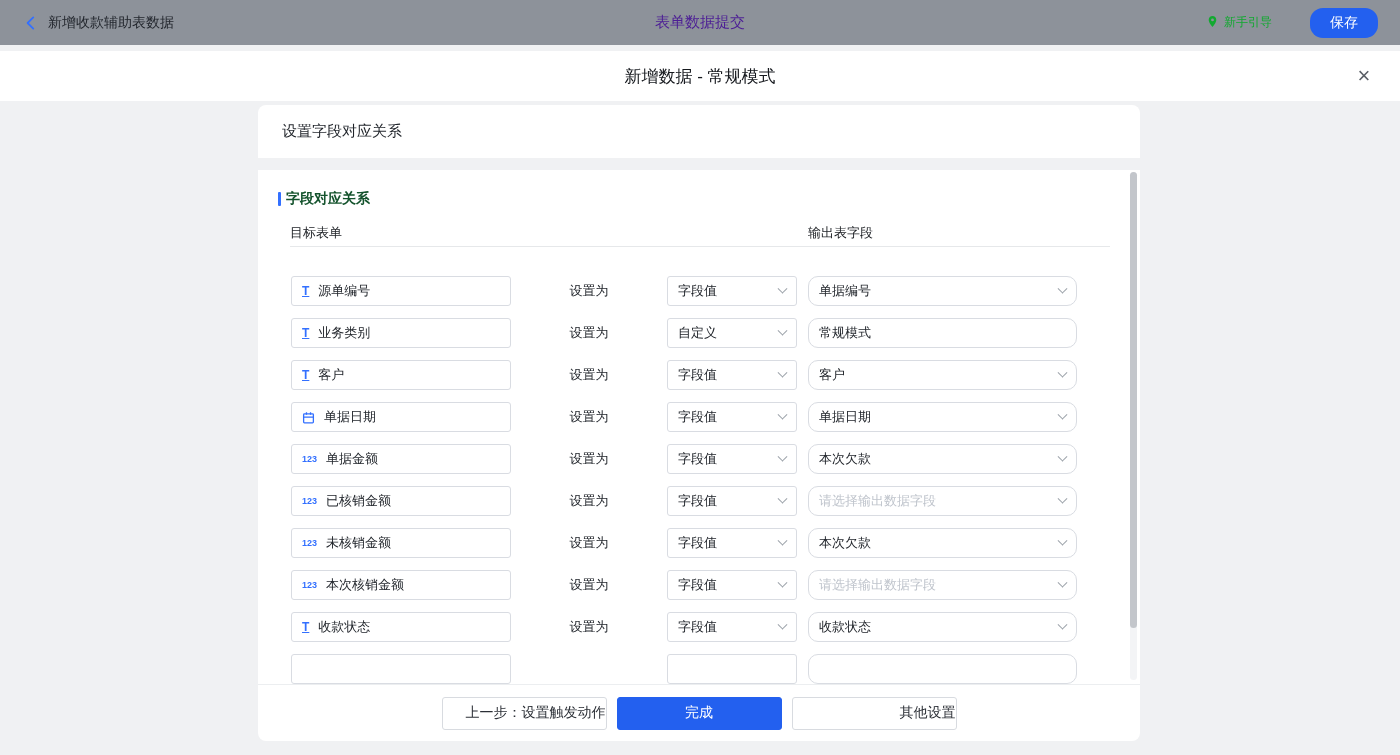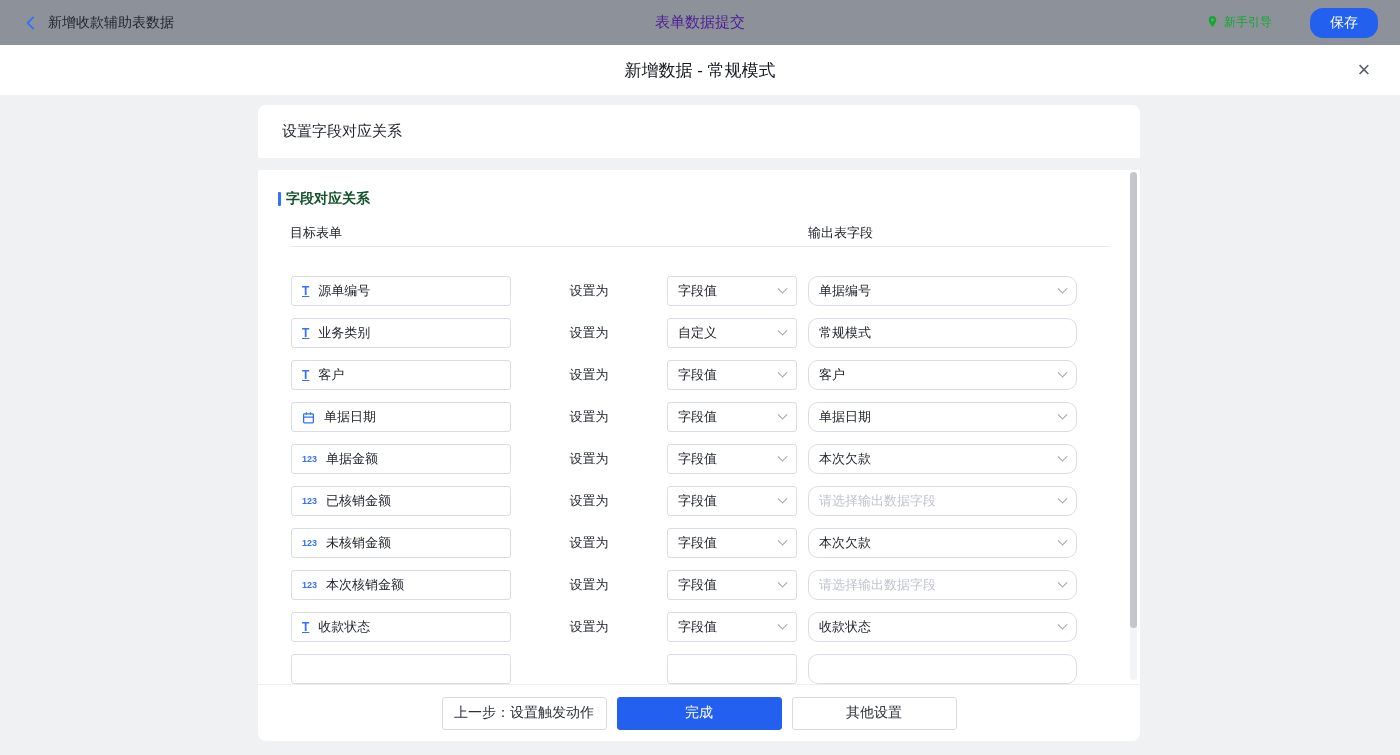--- a/index.html
+++ b/index.html
@@ -23,21 +23,21 @@
   }
   .topbar-right { position:absolute; right:22px; top:0; height:45px; display:flex; align-items:center; gap:38px; }
   .guide { display:flex; align-items:center; gap:5px; font-size:12px; color:#12a930; cursor:pointer; }
   .save-btn {
     background:#2360ef; color:#fff; font-size:14px; border:none; border-radius:13px;
     height:30px; padding:0 20px; cursor:pointer;
   }
 
   
   .modal-header {
-    position:absolute; top:45px; left:0; width:1400px; height:50px; background:#fff;padding-left:10px;
+    position:absolute; top:51px; left:0; width:1400px; height:50px; background:#fff;padding-left:10px;
   }
   .modal-title {
     position:absolute; left:0; width:100%; top:0; height:50px;
     display:flex; align-items:center; justify-content:center;
     font-size:17px; color:#15181d;
   }
   .modal-close {
     position:absolute; right:24px; top:13px; width:24px; height:24px;
     font-size:22px; line-height:24px; text-align:center; color:#5a5f66; cursor:pointer;
   }
@@ -52,21 +52,21 @@
   .card-body {
     position:absolute; left:258px; top:170px; width:882px; height:514px;
     background:#fff; overflow:hidden;
   }
   .card-footer {
     position:absolute; left:258px; top:684px; width:882px; height:57px;
     background:#fff; border-top:1px solid #eceef0; border-radius:0 0 8px 8px;
     display:flex; align-items:center; justify-content:center; gap:10px;
   }
   .btn { width:165px; height:33px; font-size:14px; border-radius:3px; cursor:pointer; }
-  .btn-outline { background:#fff; border:1px solid #d8dbe0; color:#2b2f36; }
+  .btn-outline { background:#fff; border:1px solid #d8dbe0; color:#2b2f36;text-align:right; }
   .btn-primary { background:#2360ef; border:1px solid #2360ef; color:#fff; }
 
   
   .section-title {
     margin:20px 0 0 20px; display:flex; align-items:center; gap:5px;
     font-size:14px; font-weight:bold; color:#14532d;
   }
   .section-bar { width:3px; height:14px; background:#3370ff; border-radius:1px; }
   .hint { margin:11px 0 0 27px; font-size:13px; color:#2b2f36; }
   .hint .asterisk { color:#e34d3f; margin-right:5px; font-size:12px; }

